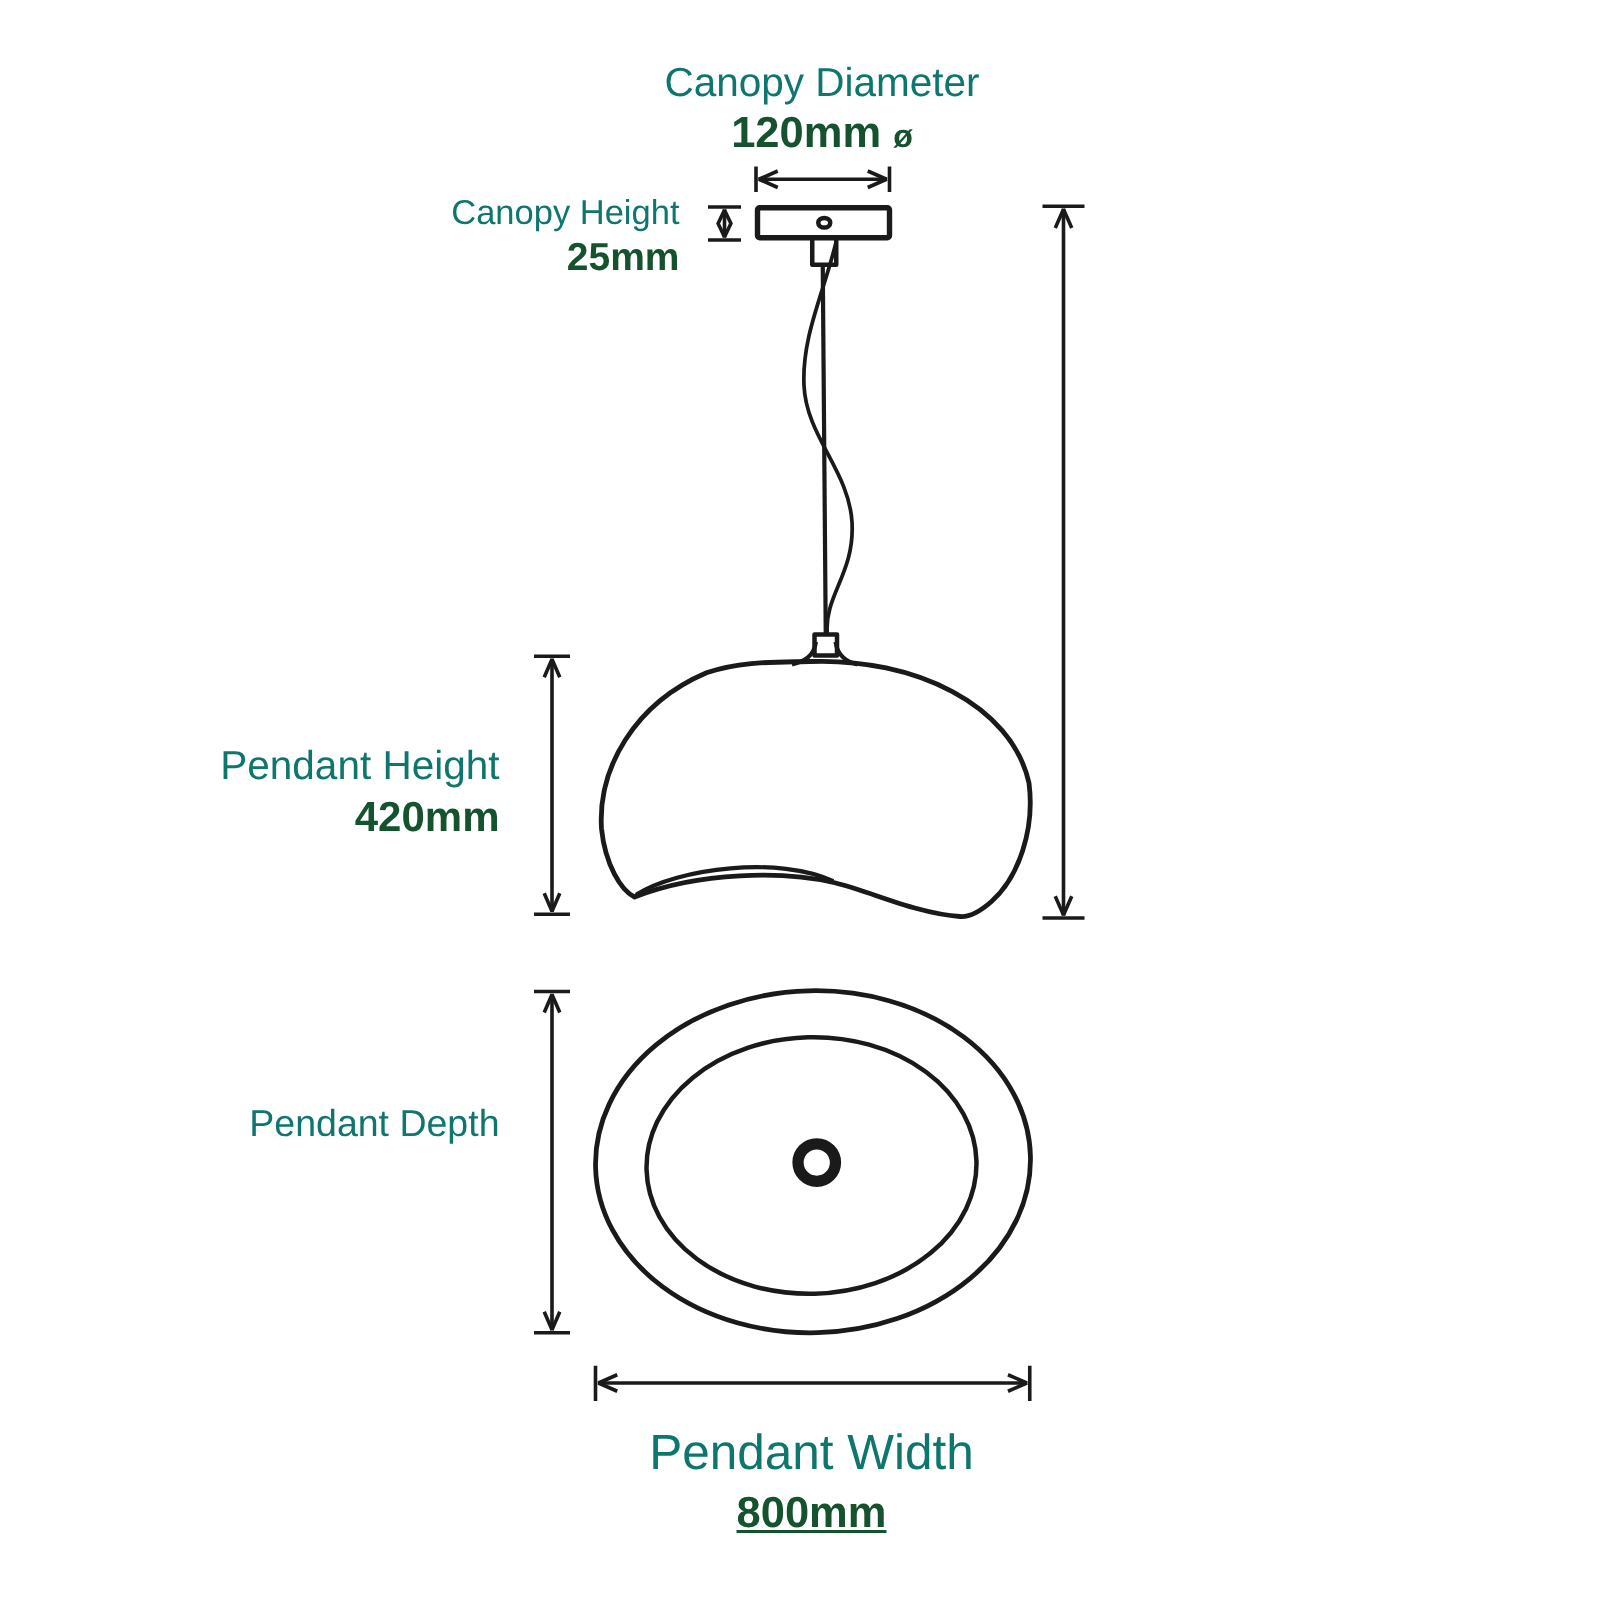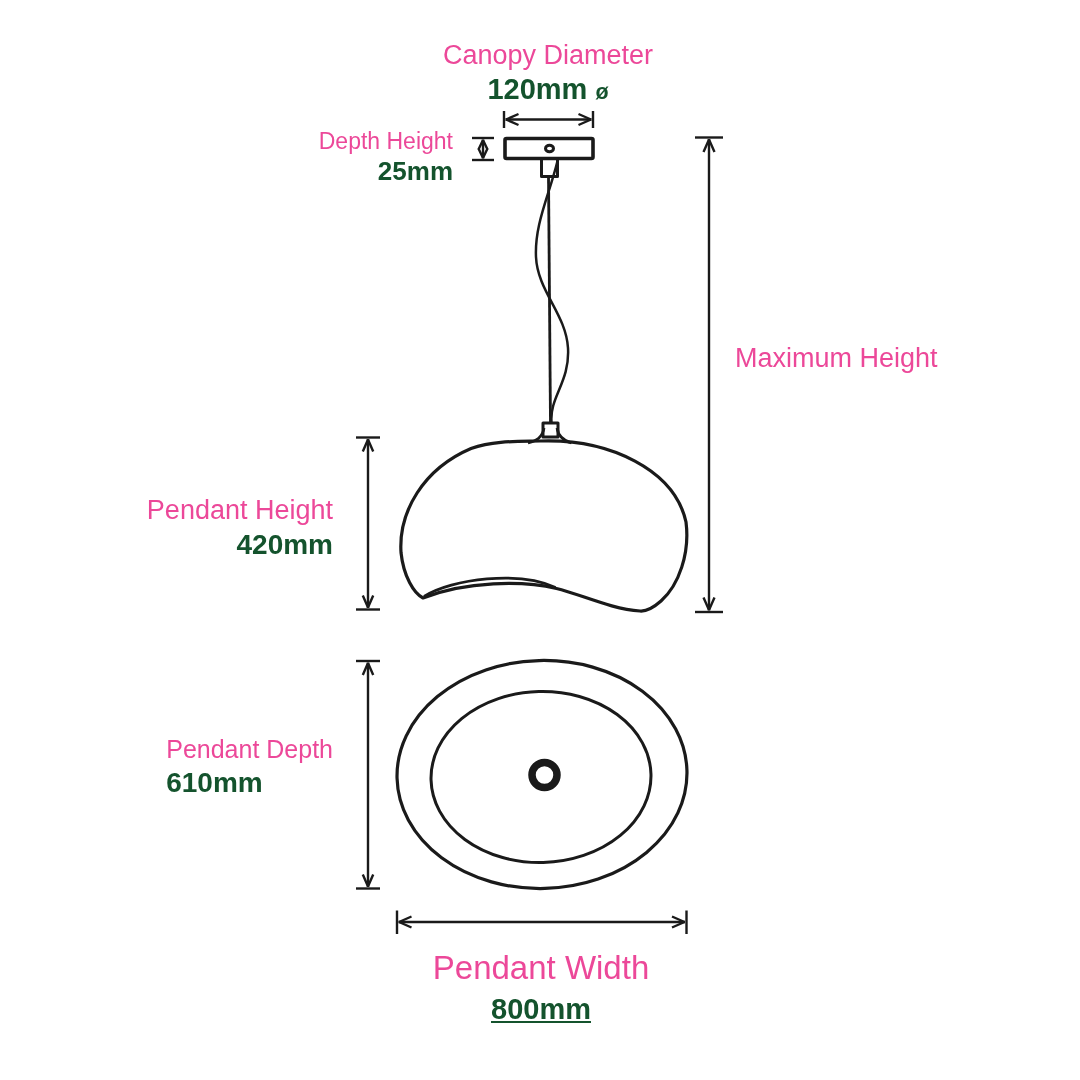--- a/index.html
+++ b/index.html
@@ -2,21 +2,21 @@
 <html><head>
 <meta charset="utf-8">
 <style>
   html,body{margin:0;padding:0;background:#ffffff;}
   .stage{
     position:relative;width:1080px;height:1080px;background:#ffffff;overflow:hidden;
     font-family:"Liberation Sans", sans-serif;
   }
   .stage svg{position:absolute;left:0;top:0;}
   .dim{position:absolute;line-height:1.12;}
-  .dim .lbl{display:block;color:#ec4899;}
+  .dim .lbl{display:block;color:#0f766e;}
   .dim .val{display:block;color:#14532d;font-weight:bold;}
   .dim .sym{font-size:0.74em;font-weight:600;}
 
   .dim.canopy-diameter{left:348px;top:40px;width:400px;text-align:center;}
   .dim.canopy-diameter .lbl{font-size:27px;}
   .dim.canopy-diameter .val{font-size:29px;margin-top:3px;}
 
   .dim.canopy-height{right:627px;top:129px;text-align:right;}
   .dim.canopy-height .lbl{font-size:23px;}
   .dim.canopy-height .val{font-size:26px;margin-top:2px;}
@@ -124,36 +124,34 @@
       <path d="M684.5 922 L672 916.5 M684.5 922 L672 927.5"></path>
     </g>
   </svg>
 
   <div class="dim canopy-diameter">
     <span class="lbl">Canopy Diameter</span>
     <span class="val"><span>120mm</span> <span class="sym">ø</span></span>
   </div>
 
   <div class="dim canopy-height">
-    <span class="lbl">Depth Height</span>
+    <span class="lbl">Canopy Height</span>
     <span class="val">25mm</span>
   </div>
 
   <div class="dim maximum-height">
-    <span class="lbl">Maximum Height</span>
   </div>
 
   <div class="dim pendant-height">
     <span class="lbl">Pendant Height</span>
     <span class="val">420mm</span>
   </div>
 
   <div class="dim pendant-depth">
     <span class="lbl">Pendant Depth</span>
-    <span class="val">610mm</span>
   </div>
 
   <div class="dim pendant-width">
     <span class="lbl">Pendant Width</span>
     <span class="val">800mm</span>
   </div>
 
 </div>
 
 </body></html>

